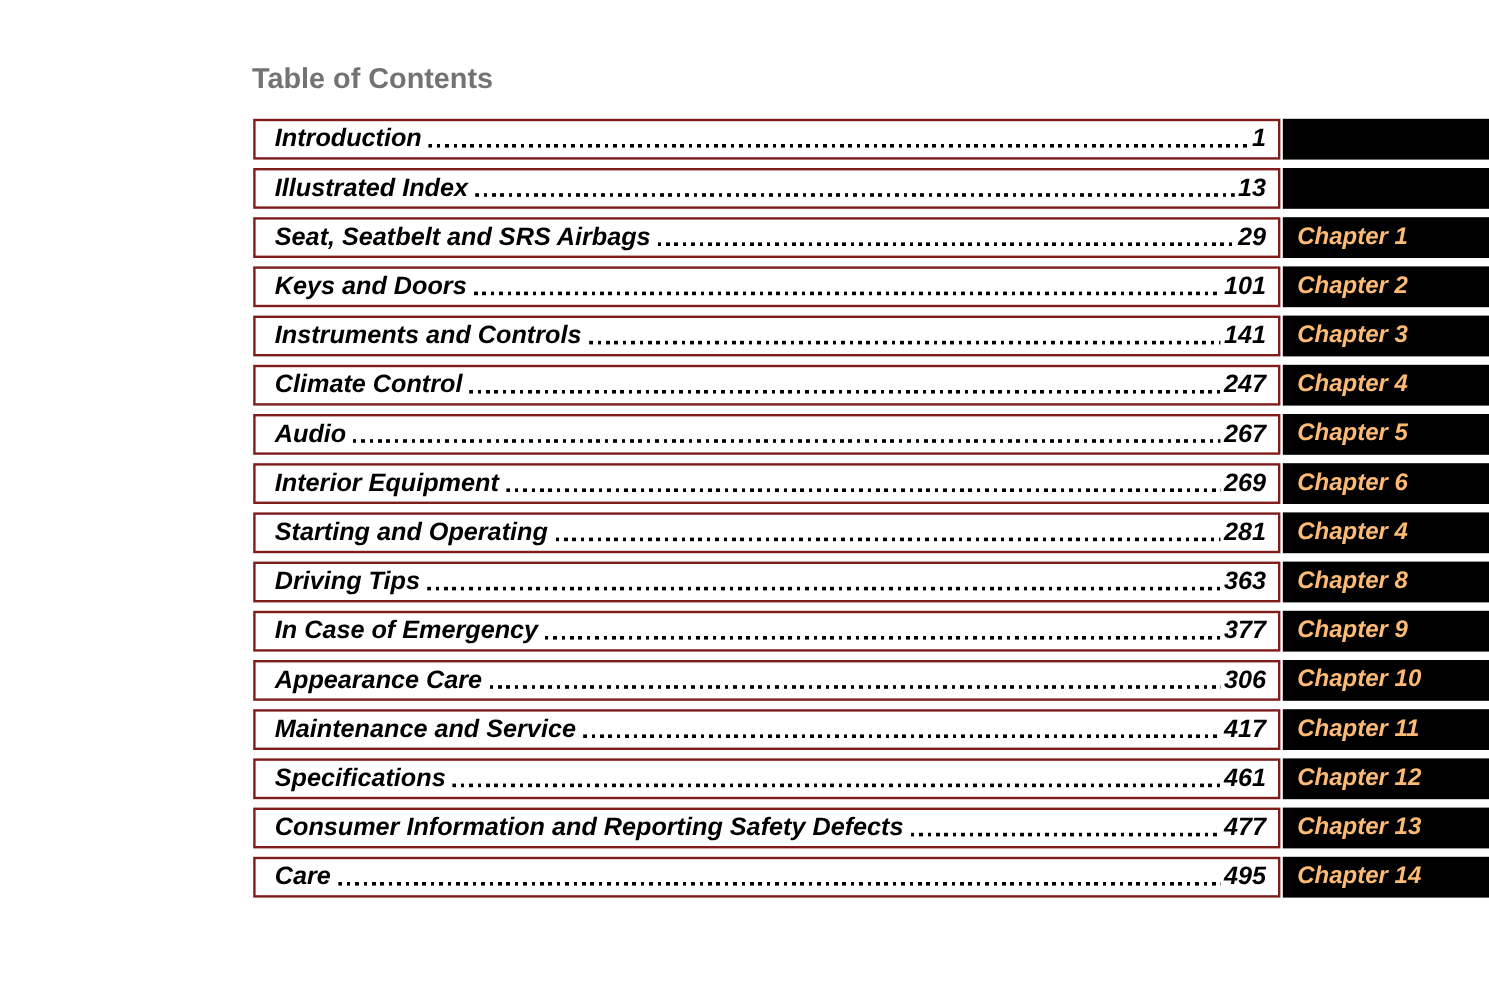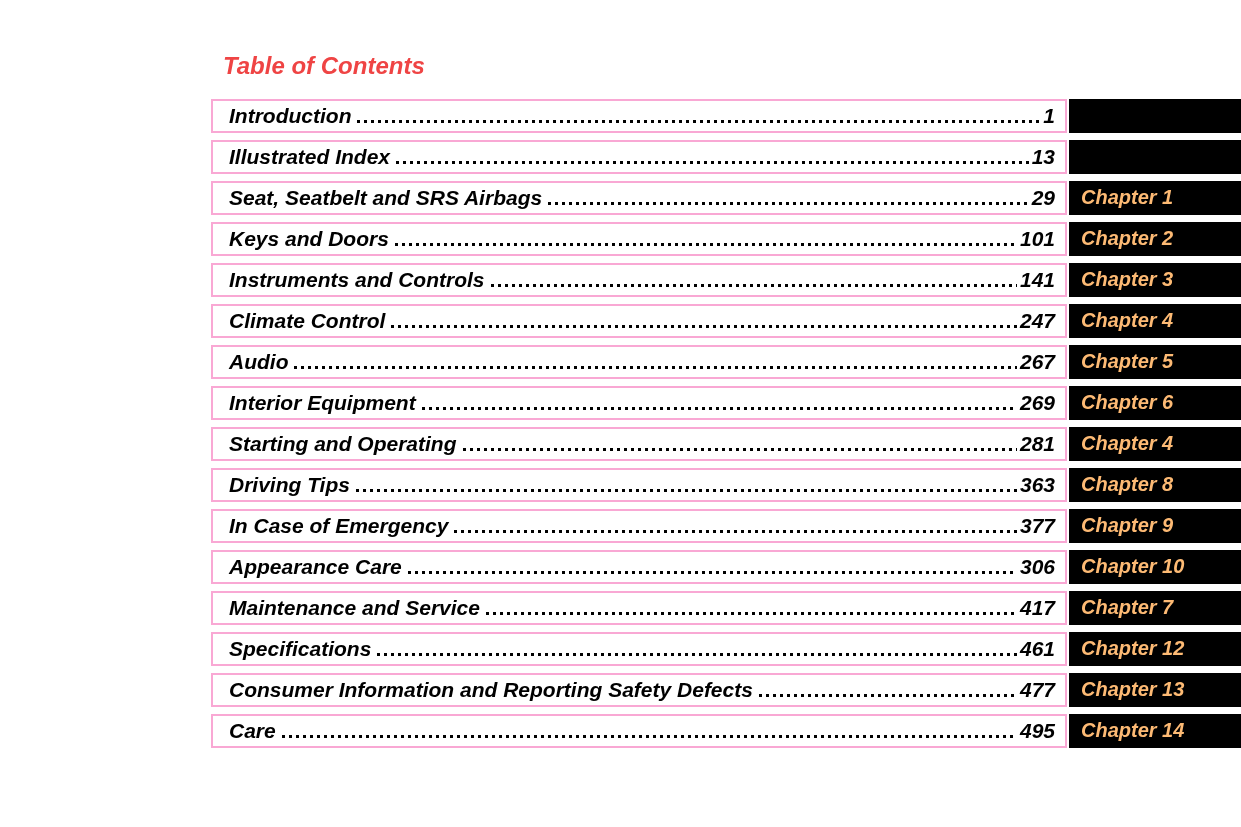--- a/index.html
+++ b/index.html
@@ -9,41 +9,40 @@
     font-family: "Liberation Sans", sans-serif;
     overflow: hidden;
   }
   .page {
     position: relative;
     width: 1241px; height: 827px;
     background: #ffffff;
   }
   .page-title {
     position: absolute;
-    left: 223px; top: 52px;
+    left: 210px; top: 52px;
     font-size: 24px;
     font-weight: bold;
-    color: #ef4444;
-    white-space: nowrap;
-    font-style: italic;
+    color: #737373;
+    white-space: nowrap;
   }
   .toc {
     position: absolute;
     left: 211px; top: 99px; right: 0;
     display: flex;
     flex-direction: column;
     gap: 7px;
   }
   .toc-row {
     display: flex;
     height: 34px;
   }
   .toc-box {
     flex: 0 0 856px;
-    border: 2px solid #f9a8d4;
+    border: 2px solid #7f1d1d;
     background: #ffffff;
     display: flex;
     align-items: center;
     padding: 0 10px 0 16px;
     overflow: hidden;
   }
   .entry-title {
     font-style: italic;
     font-weight: bold;
     font-size: 21px;
@@ -226,21 +225,21 @@
     </div>
   </div>
 
   <div class="toc-row">
     <div class="toc-box">
       <span class="entry-title">Maintenance and Service</span>
       <span class="leader"></span>
       <span class="entry-page">417</span>
     </div>
     <div class="toc-tab">
-      <span class="tab-label">Chapter 7</span>
+      <span class="tab-label">Chapter 11</span>
     </div>
   </div>
 
   <div class="toc-row">
     <div class="toc-box">
       <span class="entry-title">Specifications</span>
       <span class="leader"></span>
       <span class="entry-page">461</span>
     </div>
     <div class="toc-tab">

